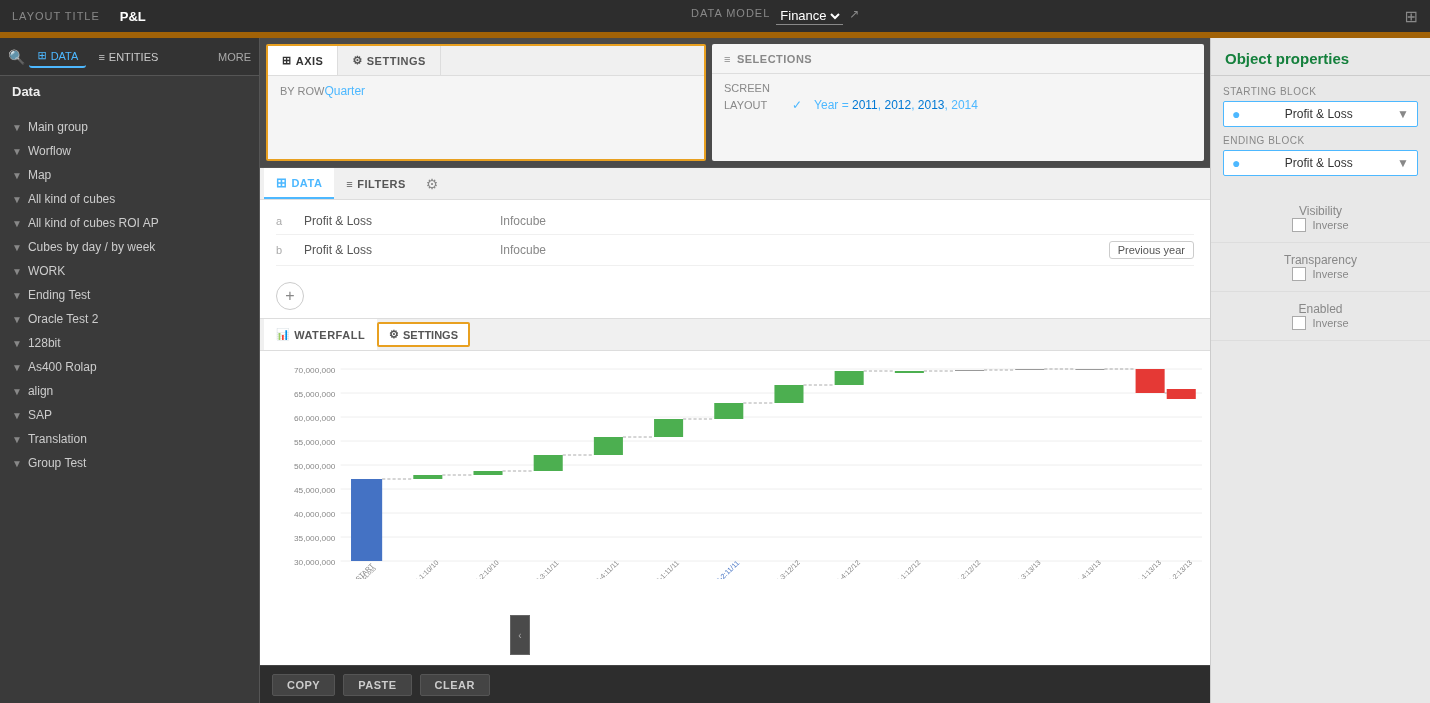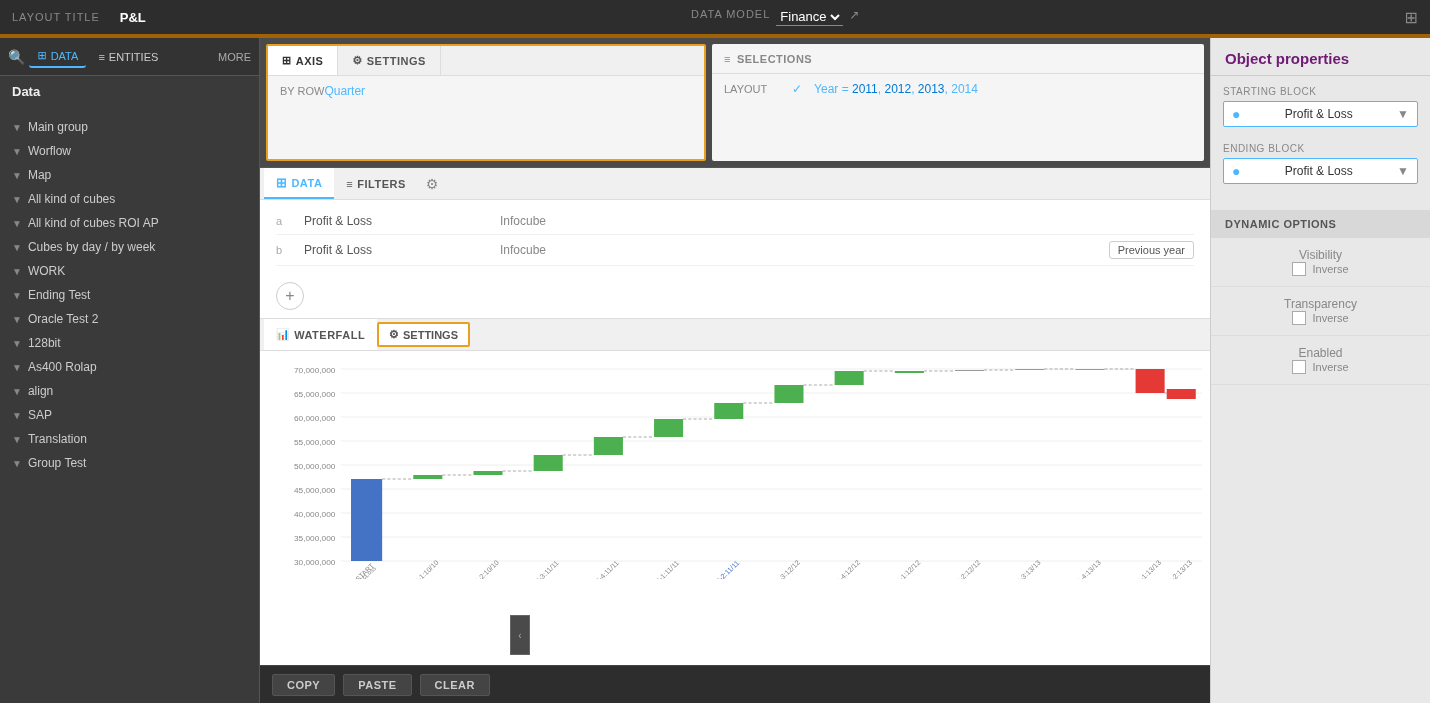--- a/index.html
+++ b/index.html
@@ -6,21 +6,21 @@
     body { font-family: Arial, sans-serif; font-size: 12px; background: #3a3a3a; color: #ccc; width: 1430px; height: 703px; overflow: hidden; }
 
     
     .top-bar {
       background: #2d2d2d;
       height: 38px;
       display: flex;
       align-items: center;
       padding: 0 12px;
       gap: 20px;
-      border-bottom: 4px solid #a16207;
+      border-bottom: 6px solid #a16207;
     }
     .top-bar-label { color: #888; font-size: 11px; letter-spacing: 1px; text-transform: uppercase; }
     .top-bar-value { color: #fff; font-size: 13px; font-weight: bold; }
     .top-bar-separator { flex: 1; }
     .data-model-area { display: flex; align-items: flex-start; gap: 6px; }
     .data-model-select {
       background: transparent;
       border: none;
       border-bottom: 1px solid #888;
       color: #fff;
@@ -303,29 +303,29 @@
       background: #e8e8e8;
       border-left: 1px solid #ccc;
       flex-shrink: 0;
       display: flex;
       flex-direction: column;
     }
     .props-header {
       background: #e8e8e8;
       padding: 12px 14px 8px;
       font-size: 15px;
-      color: #701a75;
+      color: #15803d;
       font-weight: bold;
       border-bottom: 1px solid #ccc;
     }
     .props-section {
       padding: 10px 12px;
     }
     .props-field {
-      margin-bottom: 16px;
+      margin-bottom: 8px;
     }
     .props-field-label {
       font-size: 10px;
       color: #888;
       text-transform: uppercase;
       letter-spacing: 0.5px;
       margin-bottom: 4px;
     }
     .props-select {
       width: 100%;
@@ -556,20 +556,23 @@
           <span class="by-row-value">Quarter</span>
         </div>
       </div>
 
       <div class="selections-panel">
         <div class="selections-header">
           <span class="sel-icon">≡</span>
           <span>SELECTIONS</span>
         </div>
         <div class="selections-body">
+          <div class="sel-row">
+            <span class="sel-label">SCREEN</span>
+          </div>
           <div class="sel-row">
             <span class="sel-label">LAYOUT</span>
             <span class="sel-check">✓</span>
             <span class="sel-year">Year = <span style="color:#0078d4">2011</span>, <span style="color:#0078d4">2012</span>, <span style="color:#0078d4">2013</span>, 2014</span>
           </div>
         </div>
       </div>
     </div>
 
     <div class="data-area">
@@ -722,21 +725,20 @@
       </div>
       <div class="props-field">
         <div class="props-field-label">Ending block</div>
         <div class="props-select">
           <span class="dot">●</span>
           <span>Profit &amp; Loss</span>
           <span class="arrow-down">▼</span>
         </div>
       </div>
     </div>
-    <div class="dynamic-options-header">DYNAMIC OPTIONS</div>
     <div class="dynamic-option-row">
       <span class="dynamic-option-label">Visibility</span>
       <div class="dynamic-option-controls">
         <span class="checkbox"></span>
         <span class="inverse-label">Inverse</span>
       </div>
     </div>
     <div class="dynamic-option-row">
       <span class="dynamic-option-label">Transparency</span>
       <div class="dynamic-option-controls">

